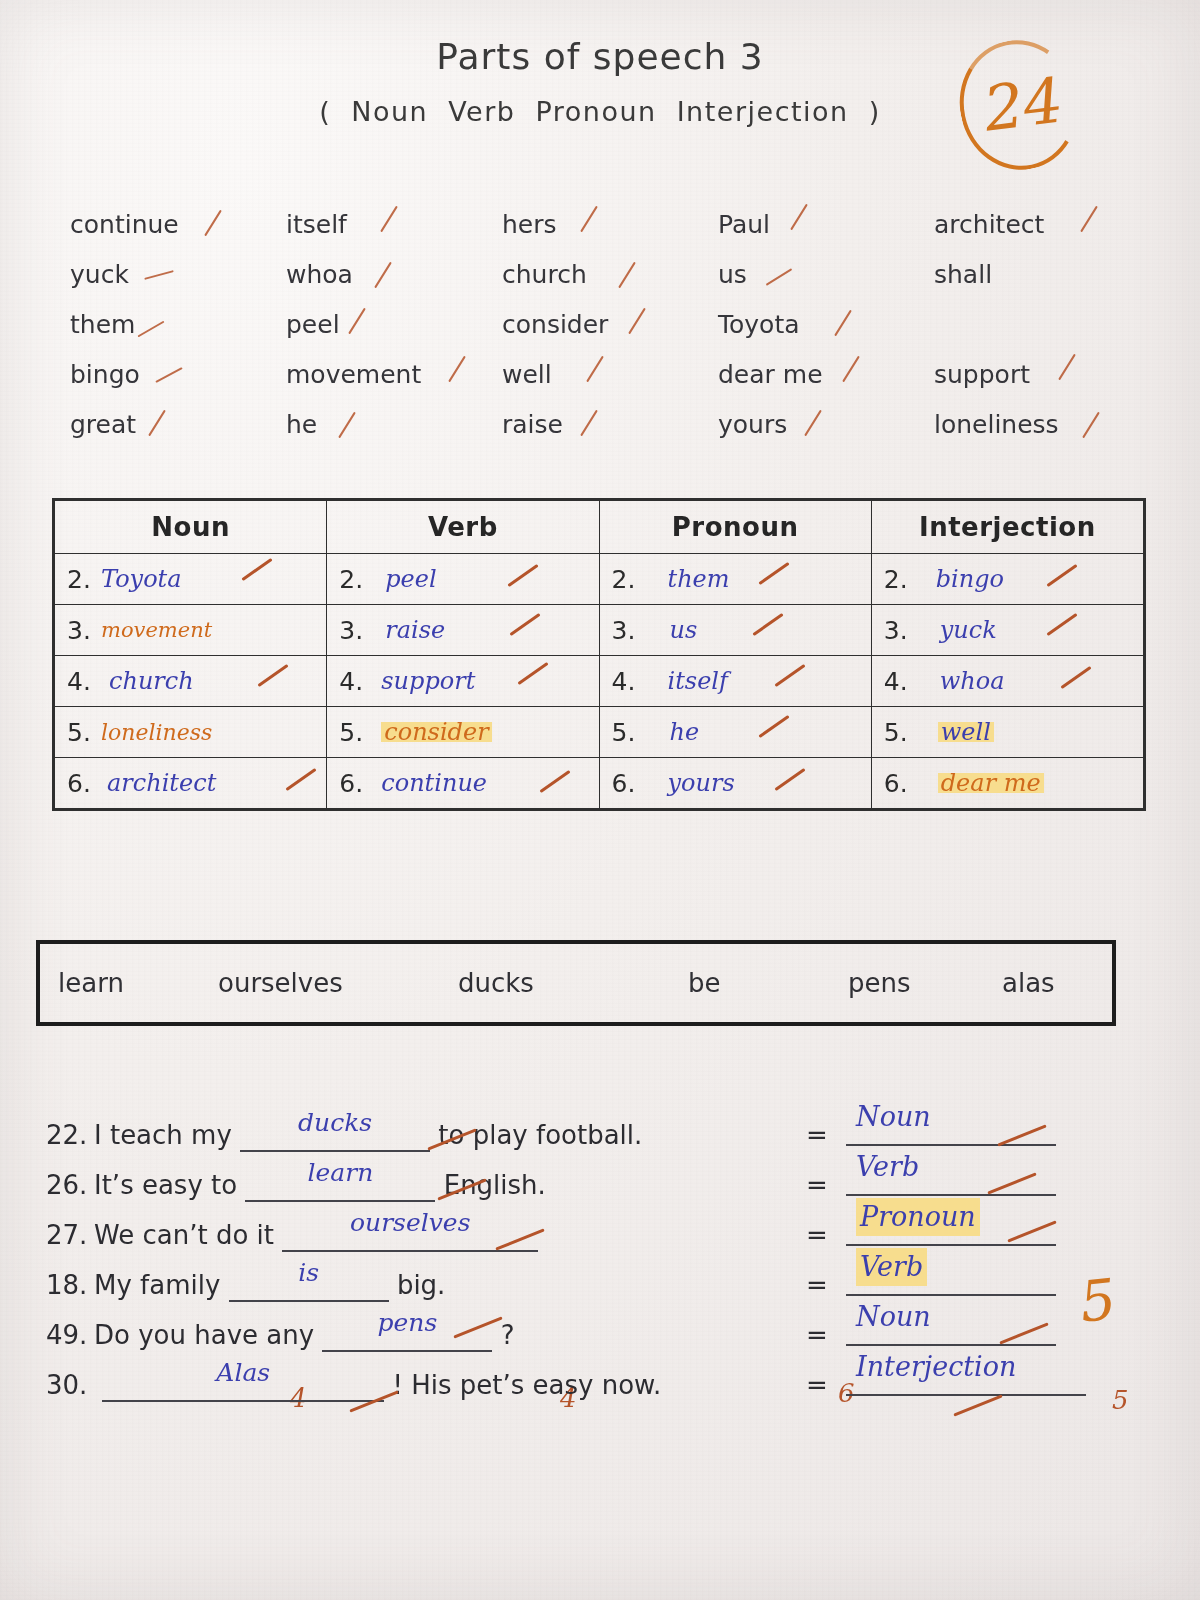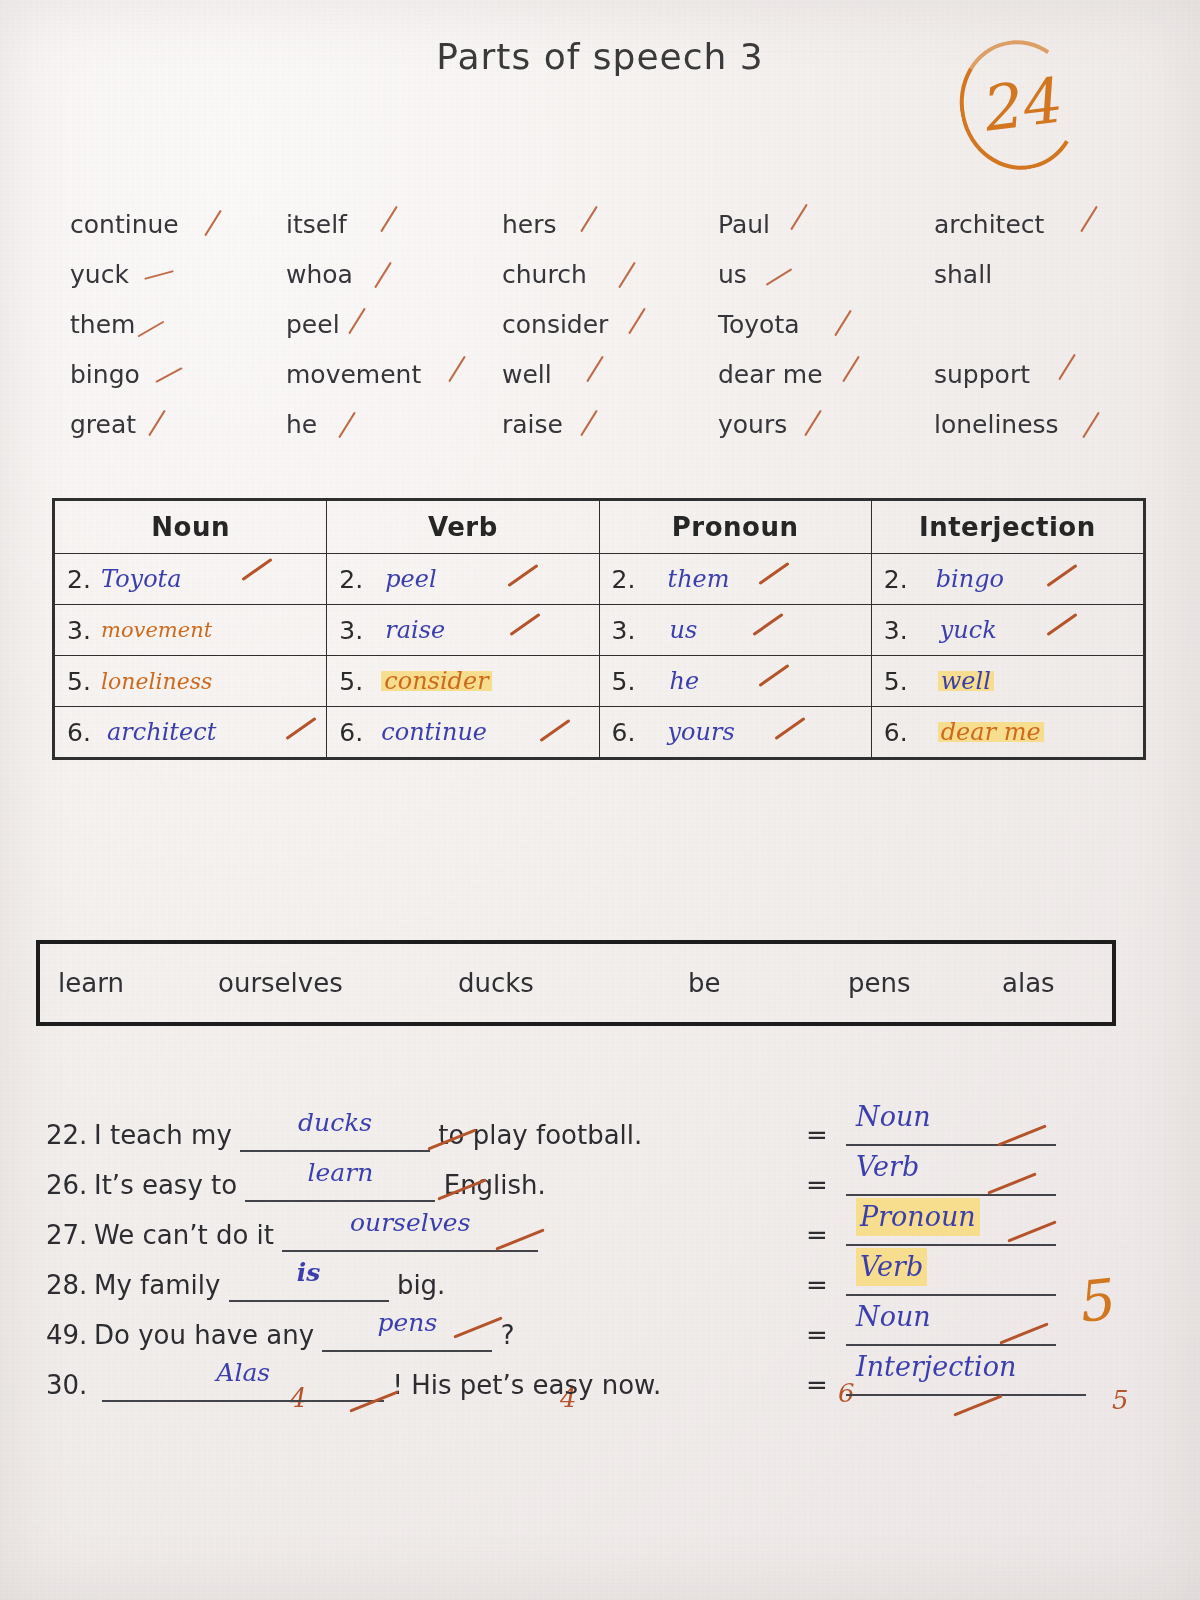--- a/index.html
+++ b/index.html
@@ -278,20 +278,23 @@
 </style>
 </head>
 <body>
 
 <div class="sheet">
   <div class="grain"></div>
   <div class="shadow-edge"></div>
 
   <div class="title">Parts of speech 3</div>
 
+  <div class="subtitle">
+    <span>(</span><span>Noun</span><span>Verb</span><span>Pronoun</span><span>Interjection</span><span>)</span>
+  </div>
 
   <div class="score-top">
     <div class="circle"></div>
     <div class="num">24</div>
   </div>
 
   <div class="wordbank">
     <div class="cell"><span>continue</span><span class="tick" style="left:128px;top:12px;"></span></div>
     <div class="cell"><span>itself</span><span class="tick" style="left:88px;top:8px;"></span></div>
     <div class="cell"><span>hers</span><span class="tick" style="left:72px;top:8px;"></span></div>
@@ -338,20 +341,26 @@
           <td><span class="rownum">2.</span><span class="hand">Toyota</span><span class="cellmark" style="left:184px;top:14px;"></span></td>
           <td><span class="rownum">2.</span><span class="hand" style="margin-left:12px;">peel</span><span class="cellmark" style="left:178px;top:20px;"></span></td>
           <td><span class="rownum">2.</span><span class="hand" style="margin-left:22px;">them</span><span class="cellmark" style="left:156px;top:18px;"></span></td>
           <td><span class="rownum">2.</span><span class="hand" style="margin-left:18px;">bingo</span><span class="cellmark" style="left:172px;top:20px;"></span></td>
         </tr>
         <tr>
           <td><span class="rownum">3.</span><span class="hand orange" style="font-size:21px;">movement</span></td>
           <td><span class="rownum">3.</span><span class="hand" style="margin-left:12px;">raise</span><span class="cellmark" style="left:180px;top:18px;"></span></td>
           <td><span class="rownum">3.</span><span class="hand" style="margin-left:24px;">us</span><span class="cellmark" style="left:150px;top:18px;"></span></td>
           <td><span class="rownum">3.</span><span class="hand" style="margin-left:22px;">yuck</span><span class="cellmark" style="left:172px;top:18px;"></span></td>
+        </tr>
+        <tr>
+          <td><span class="rownum">4.</span><span class="hand" style="margin-left:8px;">church</span><span class="cellmark" style="left:200px;top:18px;"></span></td>
+          <td><span class="rownum">4.</span><span class="hand" style="margin-left:8px;">support</span><span class="cellmark" style="left:188px;top:16px;"></span></td>
+          <td><span class="rownum">4.</span><span class="hand" style="margin-left:22px;">itself</span><span class="cellmark" style="left:172px;top:18px;"></span></td>
+          <td><span class="rownum">4.</span><span class="hand" style="margin-left:22px;">whoa</span><span class="cellmark" style="left:186px;top:20px;"></span></td>
         </tr>
         <tr>
           <td><span class="rownum">5.</span><span class="hand orange" style="font-size:22px;">loneliness</span></td>
           <td><span class="rownum">5.</span><span class="hand orange hl" style="margin-left:8px;">consider</span></td>
           <td><span class="rownum">5.</span><span class="hand" style="margin-left:24px;">he</span><span class="cellmark" style="left:156px;top:18px;"></span></td>
           <td><span class="rownum">5.</span><span class="hand hl" style="margin-left:20px;">well</span></td>
         </tr>
         <tr>
           <td><span class="rownum">6.</span><span class="hand" style="margin-left:6px;">architect</span><span class="cellmark" style="left:228px;top:20px;"></span></td>
           <td><span class="rownum">6.</span><span class="hand" style="margin-left:8px;">continue</span><span class="cellmark" style="left:210px;top:22px;"></span></td>
@@ -414,22 +423,22 @@
       <span></span>
       <span class="checkmark" style="left:448px;top:28px;"></span>
       <span class="eq">=</span>
       <span class="ansblank">
         <span class="ans hl">Pronoun</span>
       </span>
       <span class="checkmark" style="left:960px;top:20px;"></span>
     </div>
 
     <div class="srow">
-      <span class="snum">28.</span><span>My family</span>
-      <span class="blank" style="width:160px;font-weight:bold;">
+      <span class="snum">18.</span><span>My family</span>
+      <span class="blank" style="width:160px;">
         <span class="ans">is</span>
       </span>
       <span>big.</span>
       <span class="eq">=</span>
       <span class="ansblank">
         <span class="ans hl">Verb</span>
       </span>
     </div>
 
     <div class="srow">

